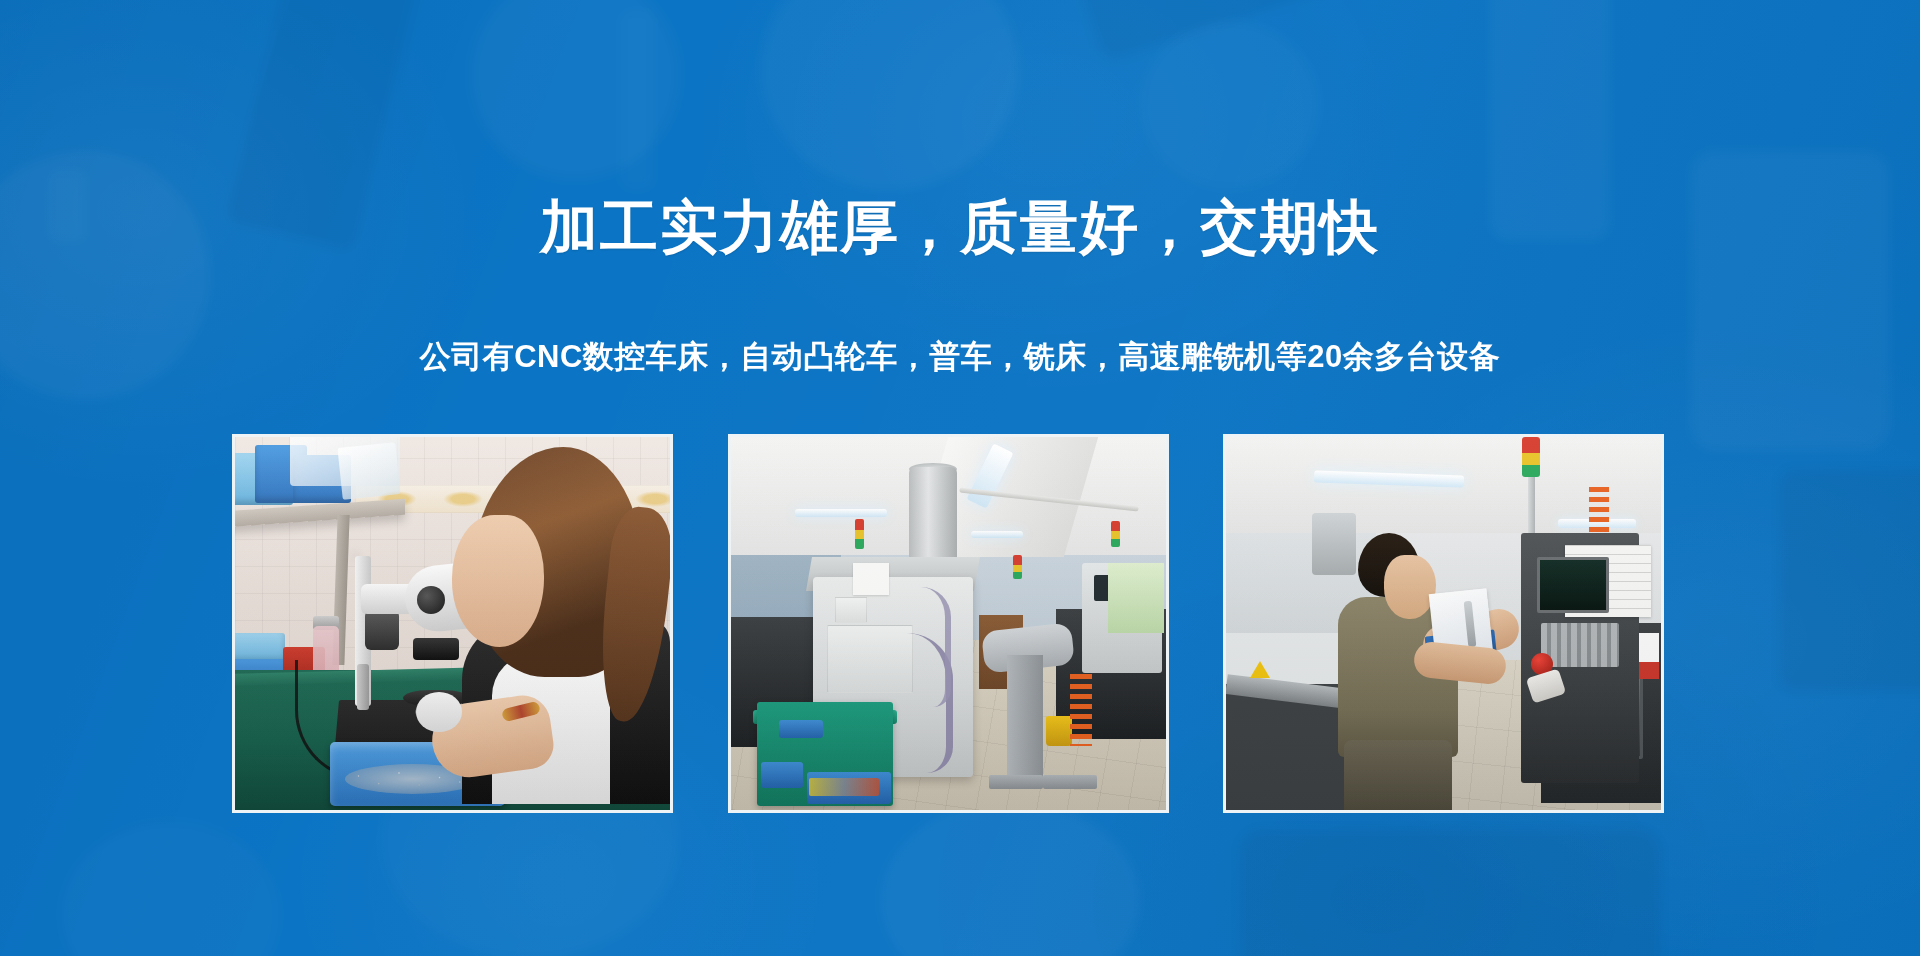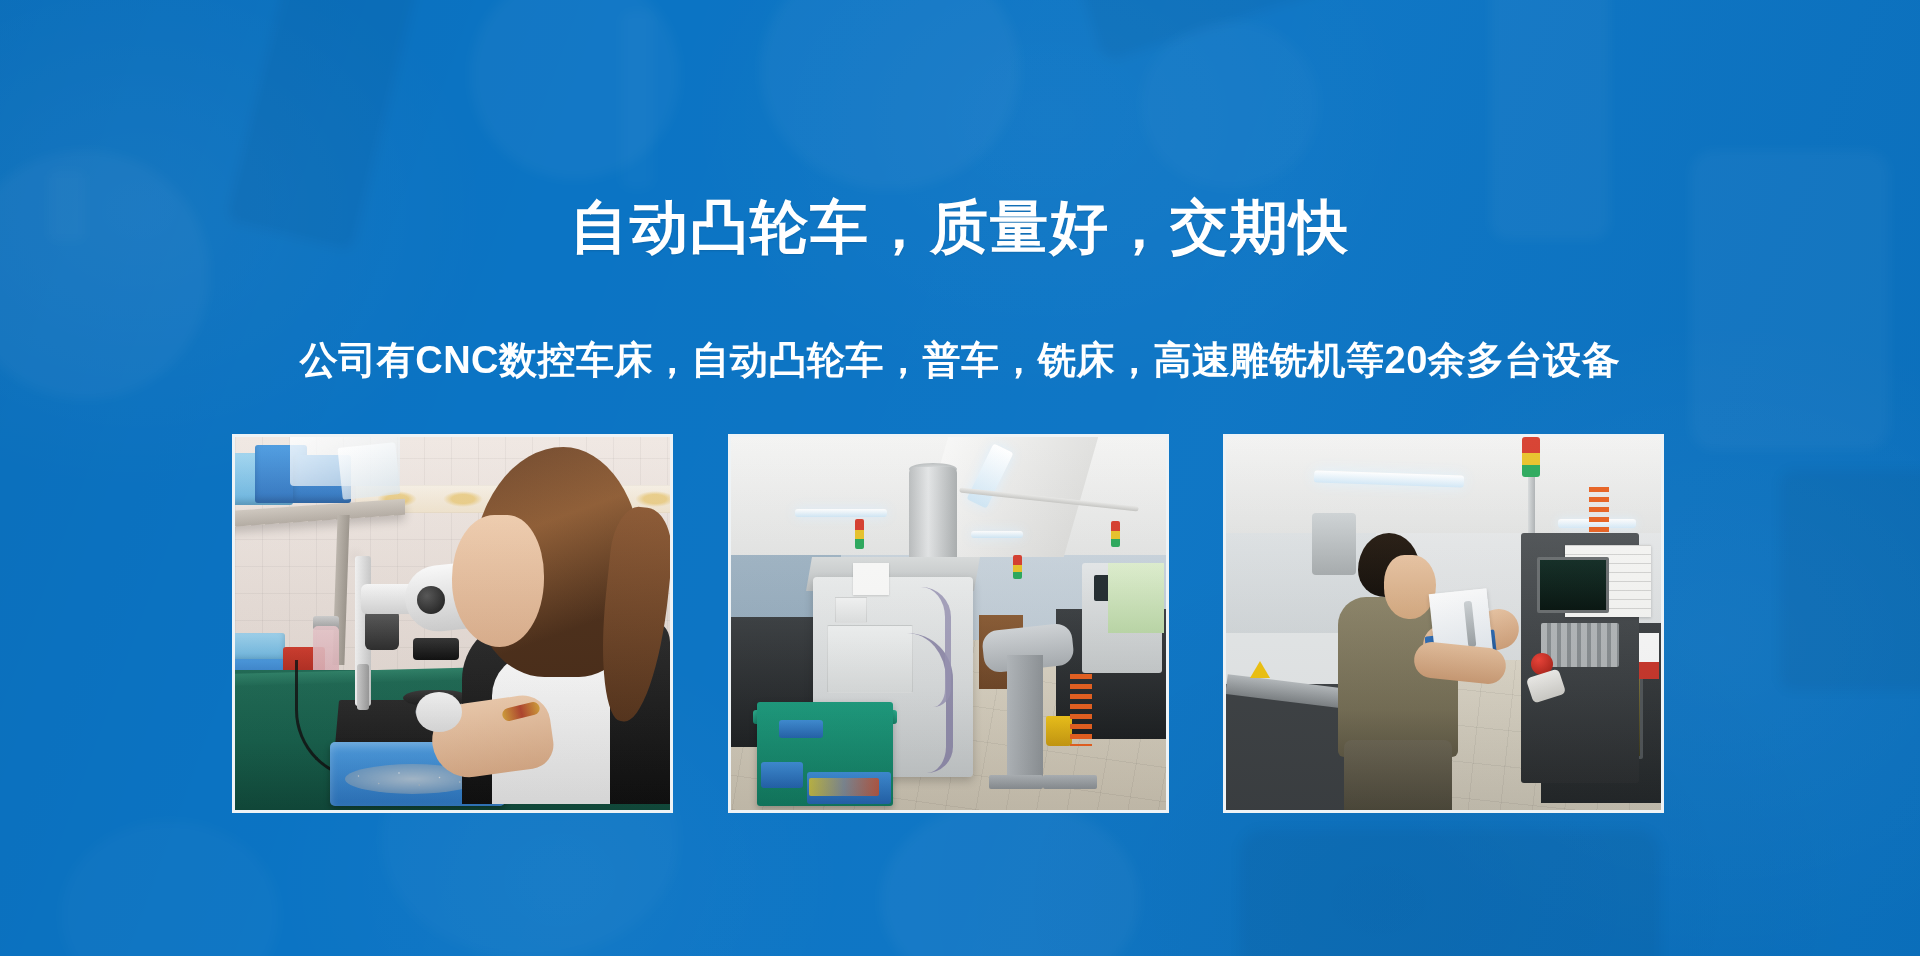--- a/index.html
+++ b/index.html
@@ -47,21 +47,21 @@
     font-size:58px;
     font-weight:700;
     letter-spacing:2px;
     line-height:1.15;
     text-shadow:0 1px 2px rgba(0,0,0,.12);
     white-space:nowrap;
   }
   .subtitle{
     position:absolute; top:338px; left:0; width:1920px;
     color:#ffffff;
-    font-size:38px;
+    font-size:31px;
     font-weight:700;
     letter-spacing:.5px;
     line-height:1.2;
     white-space:nowrap;
   }
 
   
   .photo-row{
     position:absolute;
     left:232px; top:434px;
@@ -351,21 +351,21 @@
     <div class="wm wm-a" style="left:1490px; top:-20px; width:120px; height:260px; border-radius:18px;"></div>
     <div class="wm wm-a" style="left:1690px; top:150px; width:200px; height:300px; border-radius:24px;"></div>
     <div class="wm wm-b" style="left:1780px; top:470px; width:160px; height:220px; border-radius:14px;"></div>
     <div class="wm wm-c" style="left:380px; top:720px; width:300px; height:240px;"></div>
     <div class="wm wm-a" style="left:880px; top:800px; width:260px; height:200px;"></div>
     <div class="wm wm-b" style="left:1240px; top:830px; width:420px; height:180px; border-radius:22px;"></div>
     <div class="wm wm-c" style="left:60px; top:820px; width:220px; height:190px;"></div>
   </div>
 
   <div class="text-block">
-    <h1 class="headline">自动凸轮车，质量好，交期快</h1>
+    <h1 class="headline">加工实力雄厚，质量好，交期快</h1>
     <p class="subtitle">公司有CNC数控车床，自动凸轮车，普车，铣床，高速雕铣机等20余多台设备</p>
   </div>
 
   <div class="photo-row">
 
     <div class="photo" style="border-color: rgb(238, 243, 246);">
       <div class="ph-inner">
         <div class="p1-wall"></div>
         <div class="p1-tilerand"></div>
         <div class="p1-border"></div>

